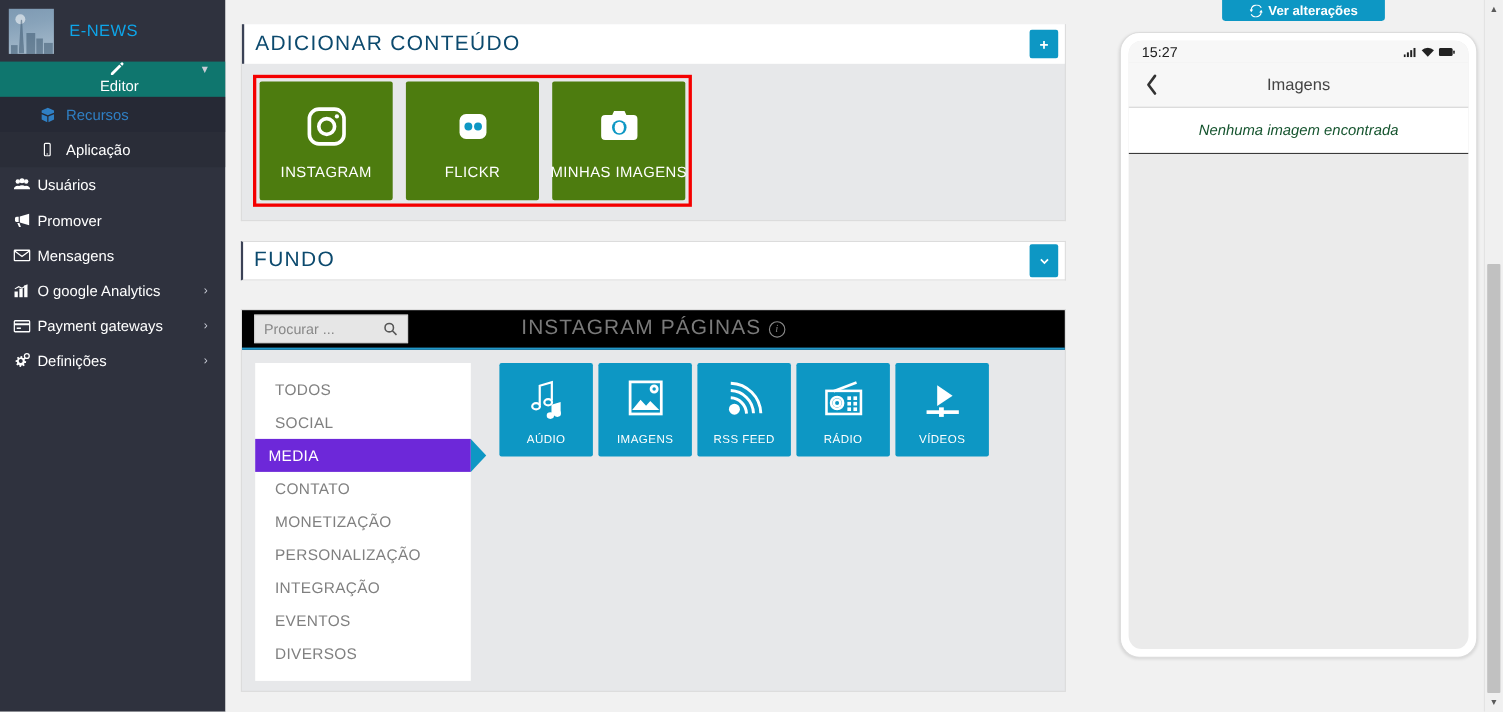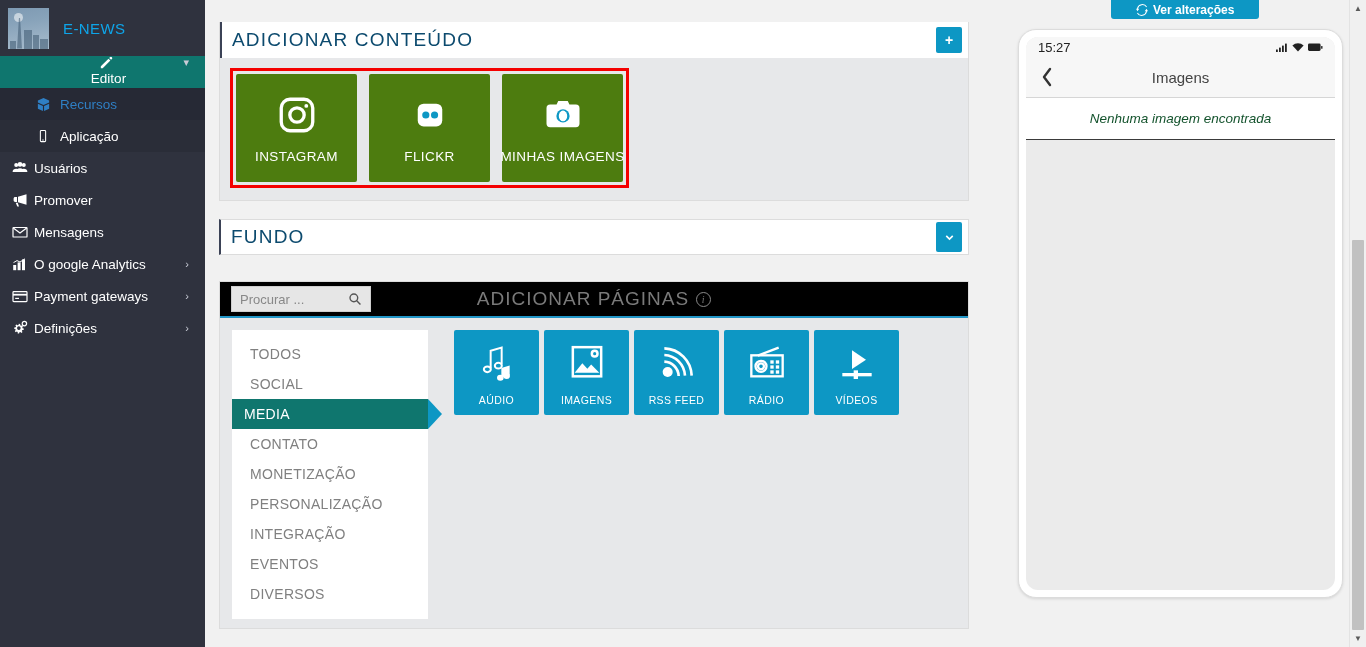--- a/index.html
+++ b/index.html
@@ -157,21 +157,21 @@
   }
 
   .pages-body { display: flex; padding: 12px 0 0 12px; min-height: 310px; }
   .cat-list { width: 196px; background: #fff; padding: 9px 0 10px 0; flex: 0 0 auto; align-self: flex-start; }
   .cat {
     height: 30px; display: flex; align-items: center;
     padding-left: 18px; font-size: 14px; color: #808080;
     letter-spacing: .3px; cursor: pointer; position: relative;
   }
   .cat.active {
-    background: #0f766e; color: #fff; padding-left: 12px;
+    background: #6d28d9; color: #fff; padding-left: 12px;
   }
   .cat.active::after {
     content: ""; position: absolute; right: -14px; top: 0;
     border-top: 15px solid transparent;
     border-bottom: 15px solid transparent;
     border-left: 14px solid #0d97c4;
   }
 
   .page-tiles { display: flex; gap: 5px; padding-left: 26px; }
   .ptile {
@@ -433,21 +433,21 @@
           <div class="search-box">
             <input type="text" placeholder="Procurar ..." style="">
             <span>
               <svg width="14" height="14" viewBox="0 0 16 16" fill="none" stroke="#555" stroke-width="1.6">
                   <circle cx="6.7" cy="6.7" r="4.4"></circle>
                   <line x1="10" y1="10" x2="14.2" y2="14.2"></line>
                 </svg>
             </span>
           </div>
           <div class="pages-title">
-            <span>ADICIONAR PÁGINAS</span>
+            <span>INSTAGRAM PÁGINAS</span>
             <span class="info-ico">i</span>
           </div>
         </div>
 
         <div class="pages-body">
           <div class="cat-list">
             <div class="cat">
                 <span>TODOS</span>
               </div>
             <div class="cat">

